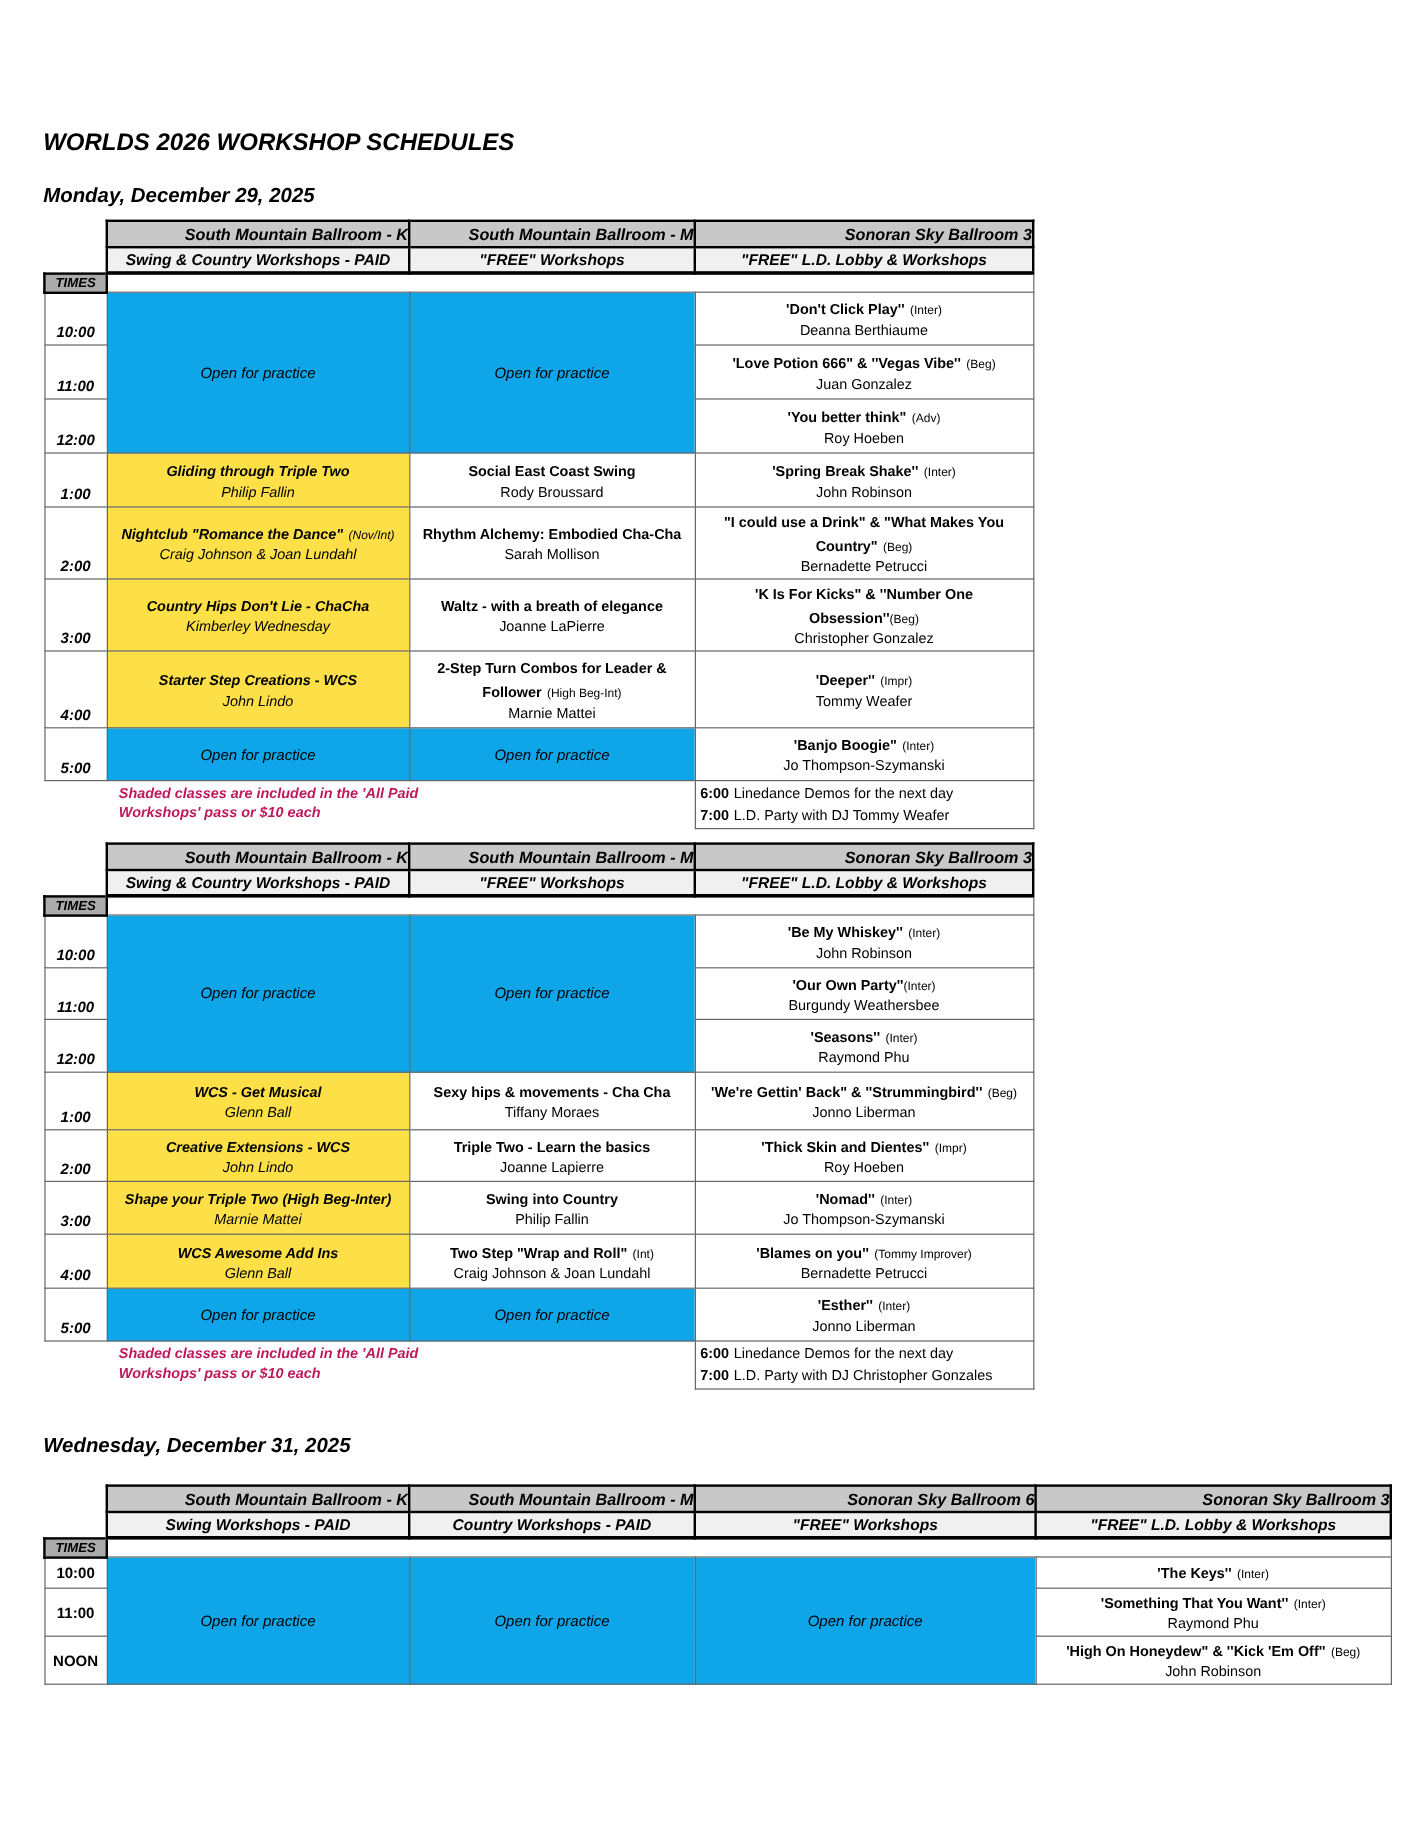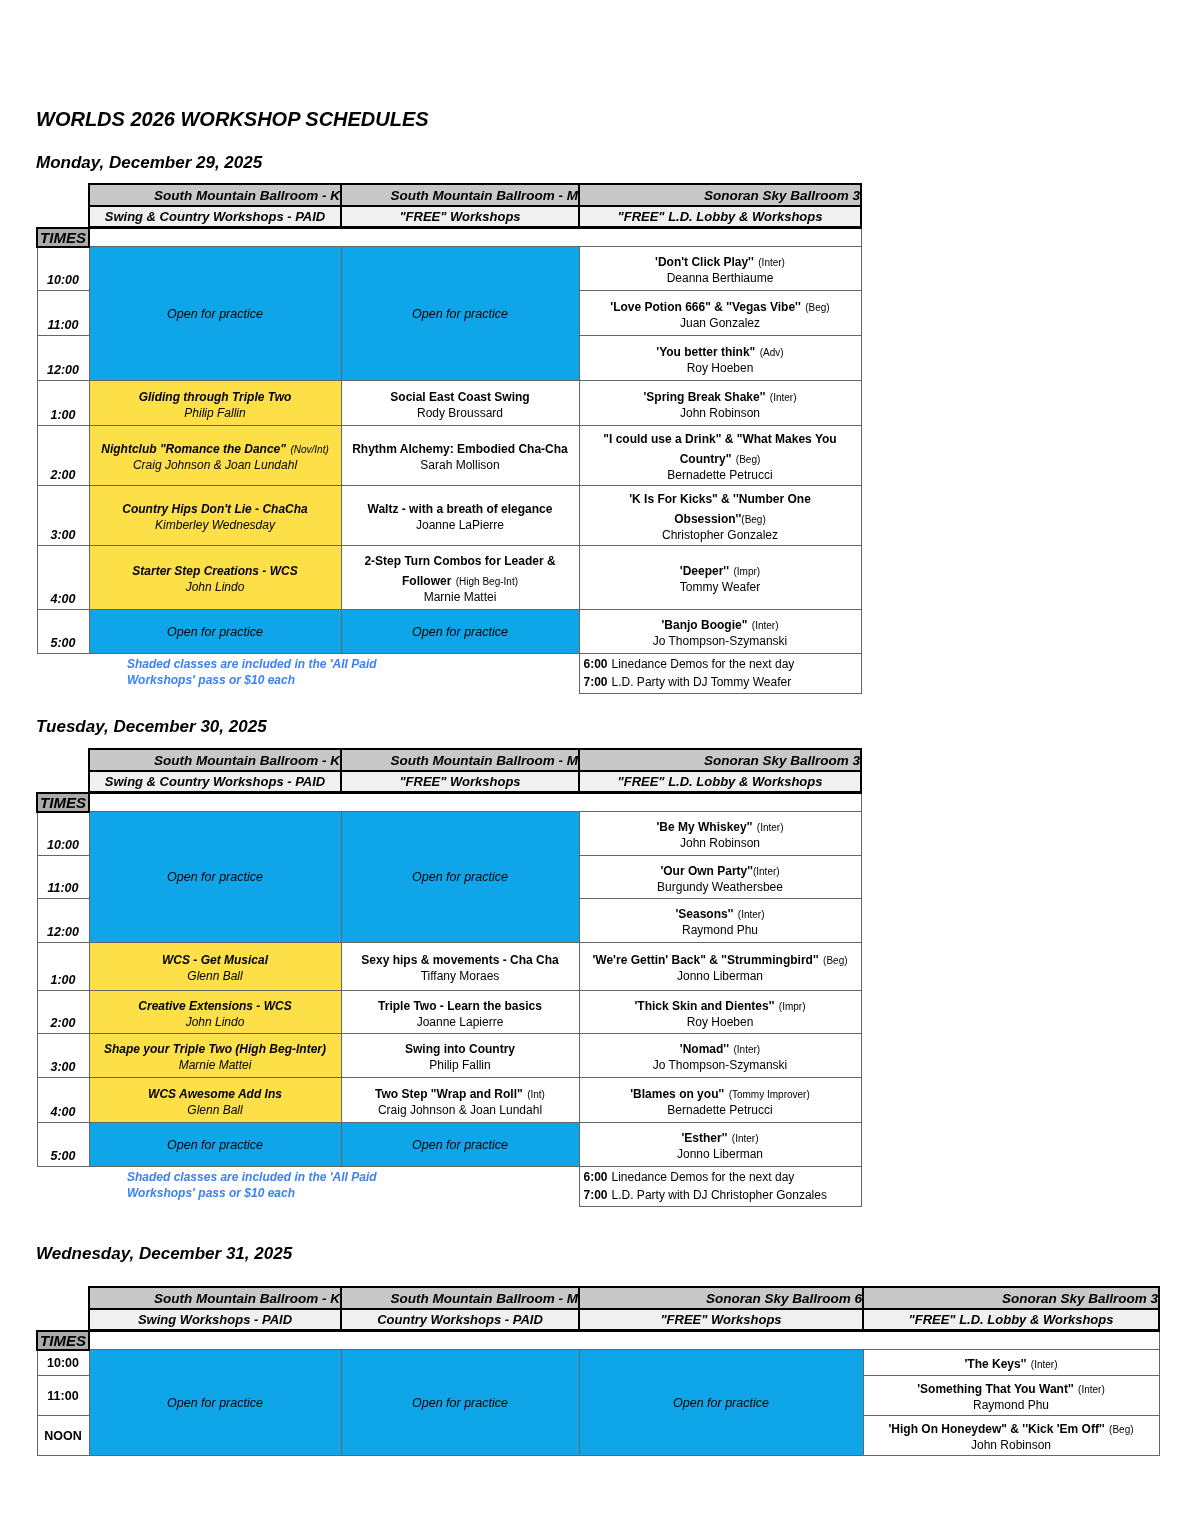--- a/index.html
+++ b/index.html
@@ -26,21 +26,21 @@
   th.bh{
     background:#c8c8c8;border:2px solid #000;
     font-weight:bold;font-style:italic;font-size:13.5px;height:20px;text-align:right;
   }
   th.sh{
     background:#f0f0f0;border:2px solid #000;
     font-weight:bold;font-style:italic;font-size:13px;height:19px;text-align:center;
   }
   td.timesh{
     background:#ababab;border:2px solid #000;height:14px;
-    font-weight:bold;font-style:italic;font-size:15px;text-align:center;
+    font-weight:bold;font-style:italic;font-size:11px;text-align:center;
   }
   td.strip{
     background:#fff;border-top:3px solid #000;border-bottom:1px solid #666;border-right:1px solid #666;
   }
   td.time{
     border:1px solid #666;text-align:center;vertical-align:bottom;
     font-weight:bold;font-style:italic;font-size:12.5px;padding-bottom:3px;background:#fff;
   }
   .wed td.time{vertical-align:middle;font-style:normal;padding-bottom:0;}
   td.openc{
@@ -50,22 +50,22 @@
   td.cell{
     border:1px solid #666;text-align:center;vertical-align:middle;
     padding:2px 4px;line-height:1.25;background:#fff;
   }
   td.cell.shaded{background:#fde047;font-style:italic;}
   .tt{font-weight:bold;font-size:12px;}
   .lv{font-size:10px;}
   .ci{font-size:12px;}
   td.notecell{border:none;vertical-align:top;padding:3px 0 0 10px;background:#fff;}
   .note{
-    color:#3b82f6;font-weight:bold;font-style:italic;font-size:12px;
-    max-width:300px;text-align:left;line-height:1.3;margin-left:28px;
+    color:#be185d;font-weight:bold;font-style:italic;font-size:12px;
+    max-width:300px;text-align:left;line-height:1.3;
   }
   td.evening{
     border:1px solid #666;text-align:left;vertical-align:middle;
     font-size:12px;padding:2px 4px;line-height:1.45;background:#fff;
   }
   td.evening b{margin-right:4px;}
 </style>
 </head>
 <body>
 
@@ -196,21 +196,20 @@
           <div class="note">Shaded classes are included in the 'All Paid Workshops' pass or $10 each</div>
         </td>
         <td class="evening">
           <div><b>6:00</b><span>Linedance Demos for the next day</span></div>
           <div><b>7:00</b><span>L.D. Party with DJ Tommy Weafer</span></div>
         </td>
       </tr>
     </tbody>
   </table>
 
-  <div class="day-heading tue">Tuesday, December 30, 2025</div>
   <table class="sched tue">
     <colgroup>
         <col style="width:52px">
         <col style="width:252px">
         <col style="width:238px">
         <col style="width:282px">
       </colgroup>
     <tbody>
       <tr>
         <td class="corner"></td>

